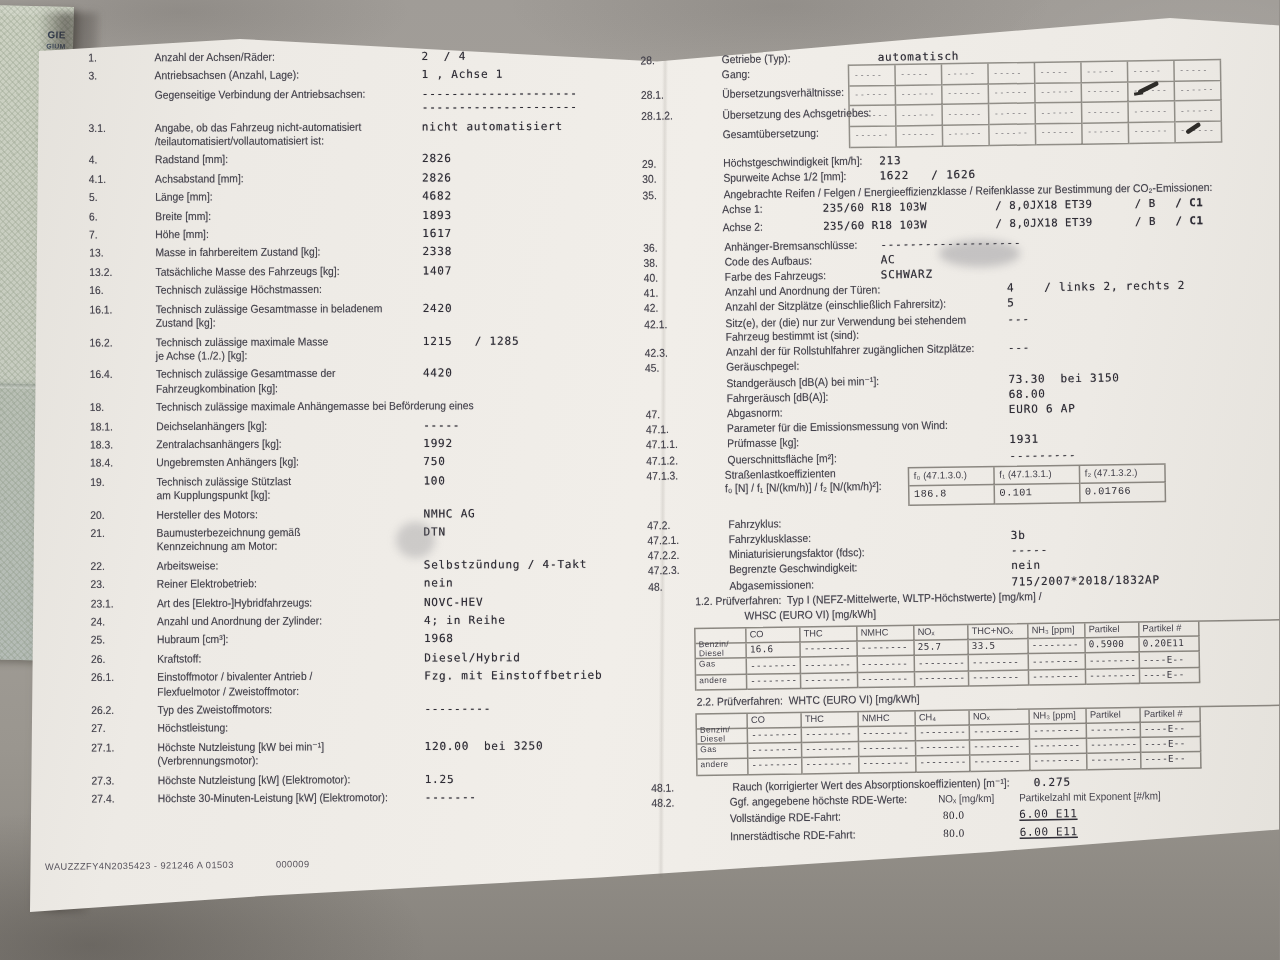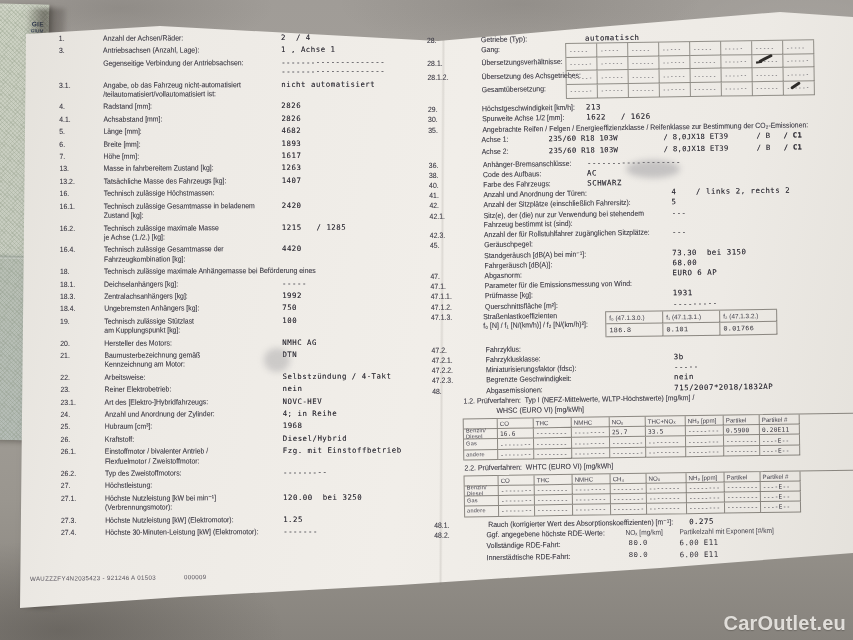--- a/index.html
+++ b/index.html
@@ -91,22 +91,22 @@
   .eth{font-size:6.2px;color:#44424c;white-space:pre;}
   .etd{font-family:"DejaVu Sans Mono",monospace;font-size:6.2px;color:#35333c;letter-spacing:.2px;white-space:pre;}
   .etd.rowlab{font-family:"Liberation Sans",sans-serif;font-size:5.6px;line-height:5.4px;color:#44424c;white-space:pre;}
   
   .rde-row{position:relative;height:11.4px;}
   .rde-row .num{position:absolute;left:0;}
   .rde-lab{position:absolute;left:54px;font-size:7.5px;color:#44424c;white-space:pre;
     transform:scaleX(.92);transform-origin:left top;text-shadow:0 0 .5px rgba(68,66,76,.45);}
   .rde-h1{position:absolute;left:193px;font-size:7.2px;color:#44424c;white-space:pre;transform:scaleX(.92);transform-origin:left top;}
   .rde-h2{position:absolute;left:247px;font-size:7.2px;color:#44424c;white-space:pre;transform:scaleX(.92);transform-origin:left top;}
-  .rde-v1{position:absolute;left:196px;font-family:Liberation Mono, monospace;font-size:7.4px;color:#2e2c35;letter-spacing:.4px;}
-  .rde-v2{position:absolute;left:247px;font-family:"DejaVu Sans Mono",monospace;font-size:7.4px;color:#2e2c35;letter-spacing:.4px;}
+  .rde-v1{position:absolute;left:196px;font-family:Liberation Serif, serif;font-size:7.4px;color:#2e2c35;letter-spacing:.4px;}
+  .rde-v2{position:absolute;left:247px;font-family:"DejaVu Sans Mono",monospace;font-size:7.4px;color:#2e2c35;letter-spacing:.4px;text-decoration:underline;}
   
   #footerline{position:absolute;left:30px;top:574px;z-index:4;transform:rotate(-.6deg);
     font-size:6.2px;color:#57535c;letter-spacing:.3px;}
   #footerline .fcode{margin-left:26px;}
   .smudge{position:absolute;z-index:4;border-radius:50%;filter:blur(3px);}
   .s1{left:626px;top:160px;width:54px;height:18px;background:rgba(108,110,118,.32);}
   .s2{left:264px;top:348px;width:26px;height:24px;background:rgba(116,114,122,.28);}
   .pen{position:absolute;z-index:5;background:#2e2c29;border-radius:2px;}
   .pen1{left:758px;top:57px;width:15px;height:3px;transform:rotate(-27deg);}
   .pen1::after{content:"";position:absolute;left:-3px;top:1px;width:6px;height:2px;background:#2e2c29;transform:rotate(18deg);}
@@ -170,21 +170,21 @@
         <span class="val">1893</span>
       </div>
       <div class="row">
         <span class="num">7.</span>
         <span class="lab">Höhe [mm]:</span>
         <span class="val">1617</span>
       </div>
       <div class="row">
         <span class="num">13.</span>
         <span class="lab">Masse in fahrbereitem Zustand [kg]:</span>
-        <span class="val">1263</span>
+        <span class="val">2338</span>
       </div>
       <div class="row">
         <span class="num">13.2.</span>
         <span class="lab">Tatsächliche Masse des Fahrzeugs [kg]:</span>
         <span class="val">1407</span>
       </div>
       <div class="row">
         <span class="num">16.</span>
         <span class="lab">Technisch zulässige Höchstmassen:</span>
         <span class="val"></span>
@@ -613,14 +613,13 @@
       </div>
     </div>
   <div id="footerline">
     <span>WAUZZZFY4N2035423 - 921246 A 01503</span>
     <span class="fcode">000009</span>
   </div>
   <div class="smudge s1"></div>
   <div class="smudge s2"></div>
   <div class="pen pen1"></div>
   <div class="pen pen2"></div>
-  <div id="watermark">CarOutlet.eu</div>
 </div>
 
 </body></html>

